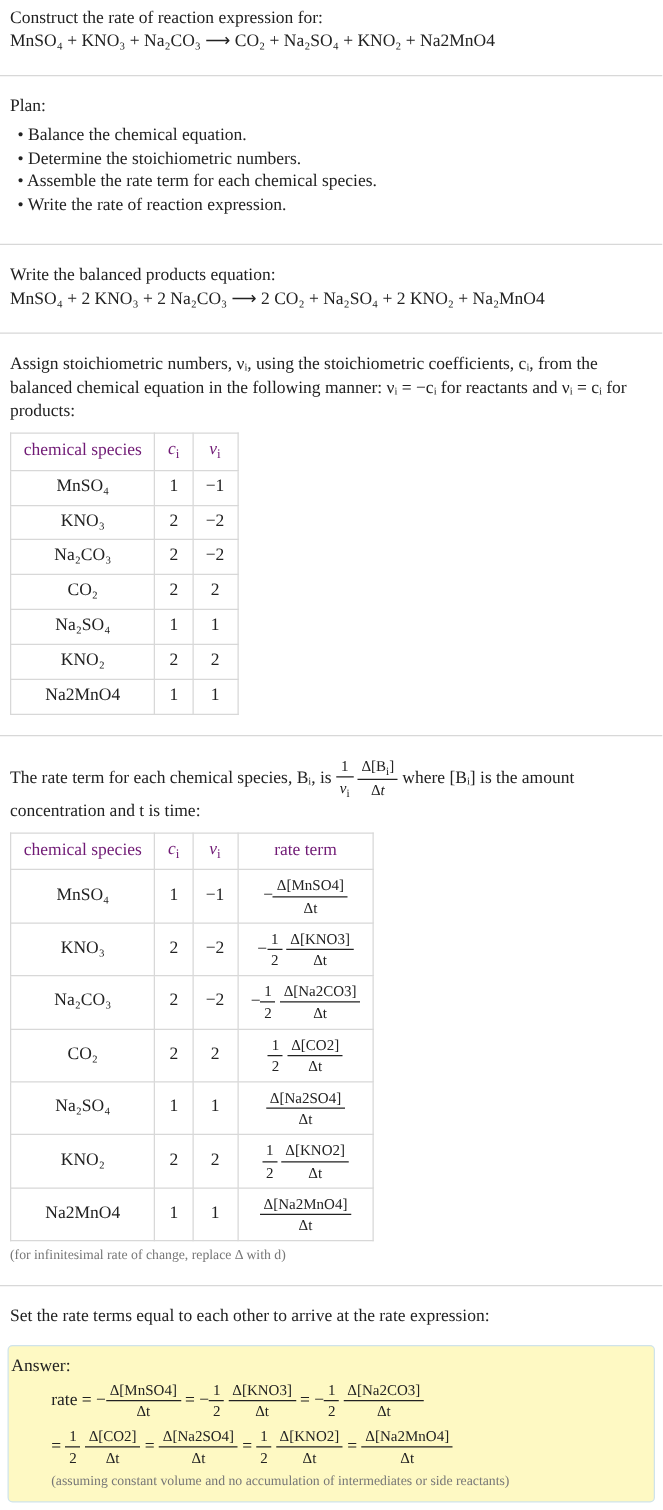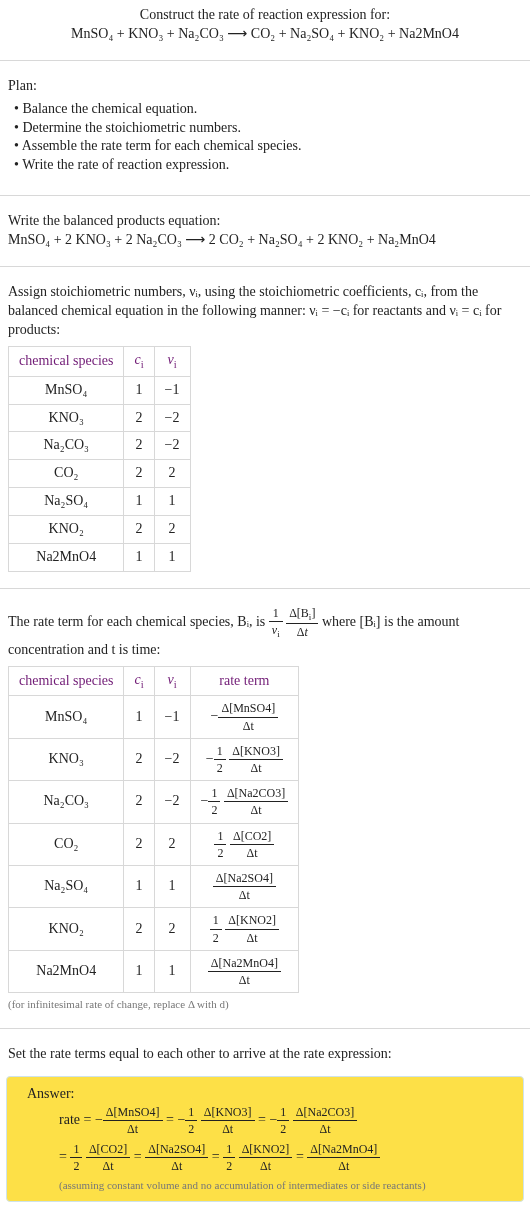--- a/index.html
+++ b/index.html
@@ -33,31 +33,31 @@
   .frac {
     display: inline-block;
     vertical-align: middle;
     text-align: center;
     font-size: 12px;
   }
   .frac .num { display: block; padding: 0 3px; border-bottom: 1px solid #222; }
   .frac .den { display: block; padding: 0 3px; }
   .small { font-size: 11px; color: #777; }
   .answer-box {
-    background: #fde047;
+    background: #fef9c3;
     border: 1px solid #cfe3ea;
     border-radius: 4px;
     margin: 6px;
-    padding: 8px 20px;
+    padding: 8px 2px;
   }
   .block { margin-bottom: 4px; }
   .indent { margin-left: 32px; display: block; }
   .math-i { font-style: italic; font-family: Georgia, serif; }
   .nowrap { white-space: nowrap; }
-  .prompt-top { font-family: Georgia, serif; text-align: center; }
+  .prompt-top { font-family: Georgia, serif; }
 </style>
 </head>
 <body>
 
 <div class="pad prompt-top">
   <div>Construct the rate of reaction expression for:</div>
   <div class="eqn">MnSO₄ + KNO₃ + Na₂CO₃ ⟶ CO₂ + Na₂SO₄ + KNO₂ + Na2MnO4</div>
 </div>
 <div class="hr"></div>
 

